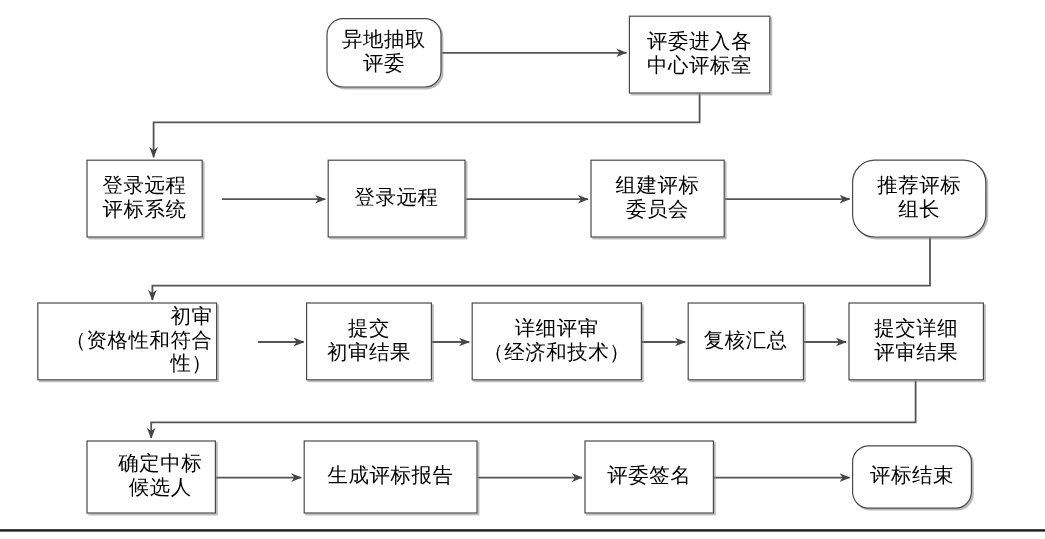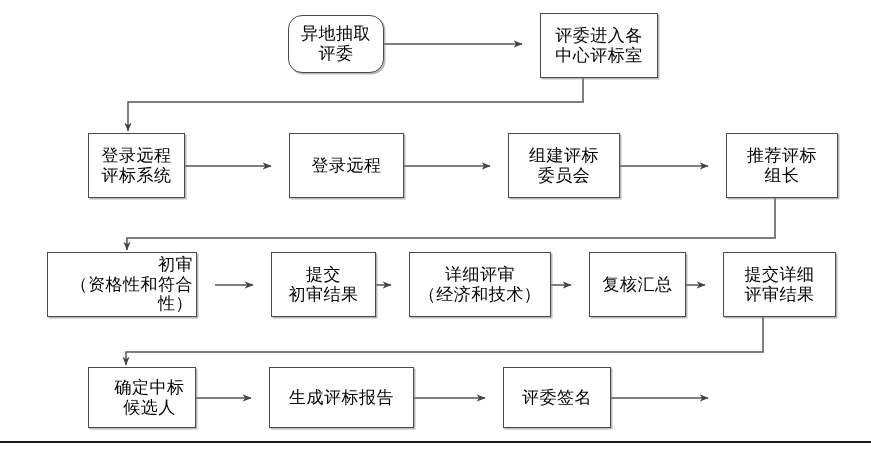--- a/index.html
+++ b/index.html
@@ -33,21 +33,20 @@
     align-items: center;
     justify-content: center;
     text-align: center;
     color: #000000;
     font-size: 17px;
     line-height: 1.16;
     letter-spacing: 0.5px;
     font-family: "DejaVu Sans", "Liberation Sans", sans-serif;
     box-shadow: 1.5px 1.5px 0 rgba(130,130,130,0.55);
     z-index: 2;
-    margin-left: 16px;
   }
   .node.rounded {
     border-radius: 14px;
   }
   .node .label {
     display: block;
     white-space: pre-line;
     padding: 0 3px;
   }
   .bottom-rule {
@@ -101,21 +100,21 @@
     <span class="label">登录远程
 评标系统</span>
   </div>
   <div class="node" style="left:273px; top:133px; width:115px; height:65px;">
     <span class="label">登录远程</span>
   </div>
   <div class="node" style="left:492px; top:133px; width:112px; height:65px;">
     <span class="label">组建评标
 委员会</span>
   </div>
-  <div class="node" style="left:710px; top:133px; width:112px; height:65px;">
+  <div class="node" style="left:710px; top:133px; width:112px; height:65px;border-radius:19px;">
     <span class="label">推荐评标
 组长</span>
   </div>
 
   <div class="node" style="left:31px; top:252px; width:150px; height:65px;text-align:right;">
     <span class="label">初审
 （资格性和符合性）</span>
   </div>
   <div class="node" style="left:255px; top:252px; width:105px; height:65px;">
     <span class="label">提交
@@ -136,16 +135,19 @@
   <div class="node" style="left:72px; top:367px; width:108px; height:61px;padding-left:15px;">
     <span class="label">确定中标
 候选人</span>
   </div>
   <div class="node" style="left:253px; top:367px; width:145px; height:61px;text-align:right;">
     <span class="label">生成评标报告</span>
   </div>
   <div class="node" style="left:487px; top:367px; width:108px; height:61px;">
     <span class="label">评委签名</span>
   </div>
+  <div class="node rounded" style="left:710px; top:371px; width:100px; height:53px;">
+    <span class="label">评标结束</span>
+  </div>
 
   <div class="bottom-rule" style="top:441px;"></div>
 
 </div>
 
 </body></html>

